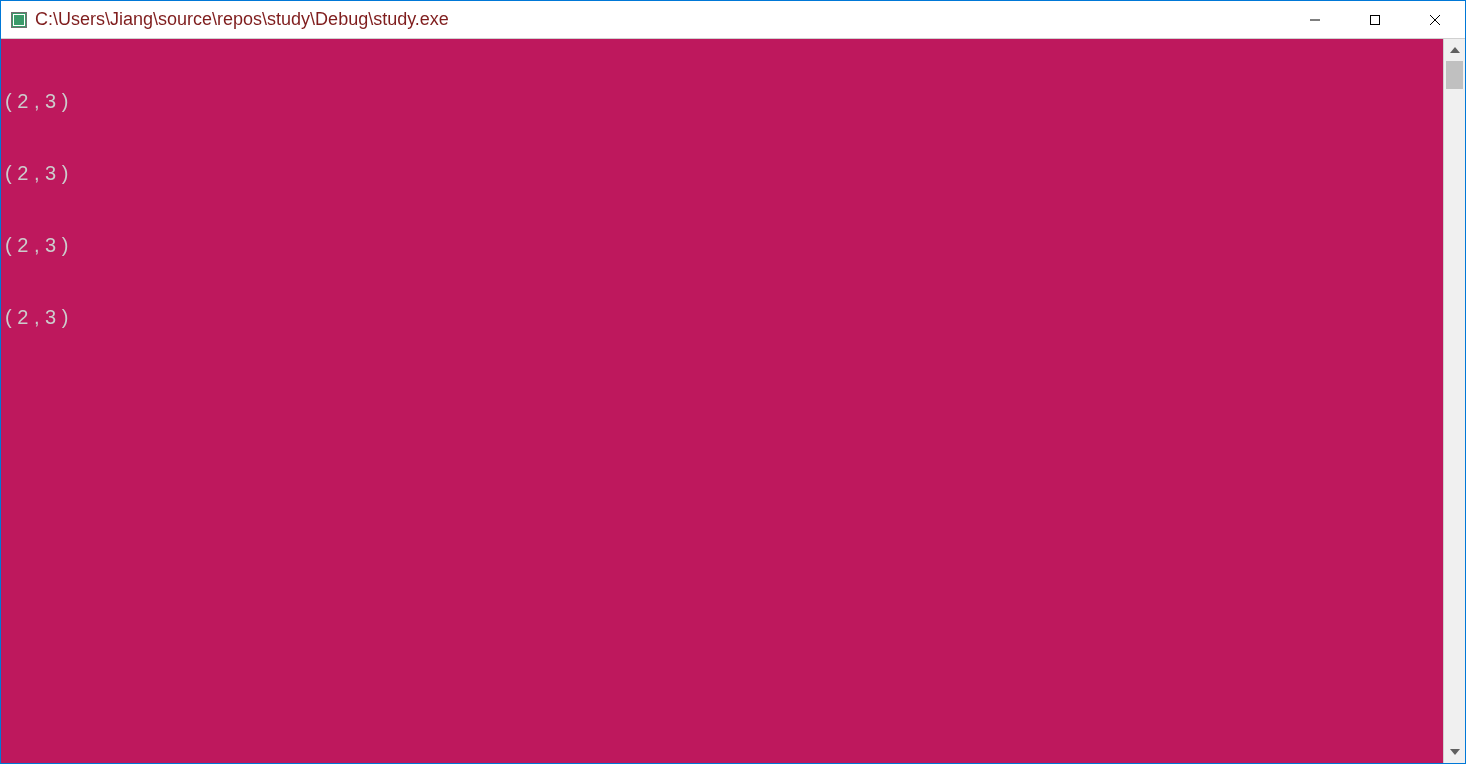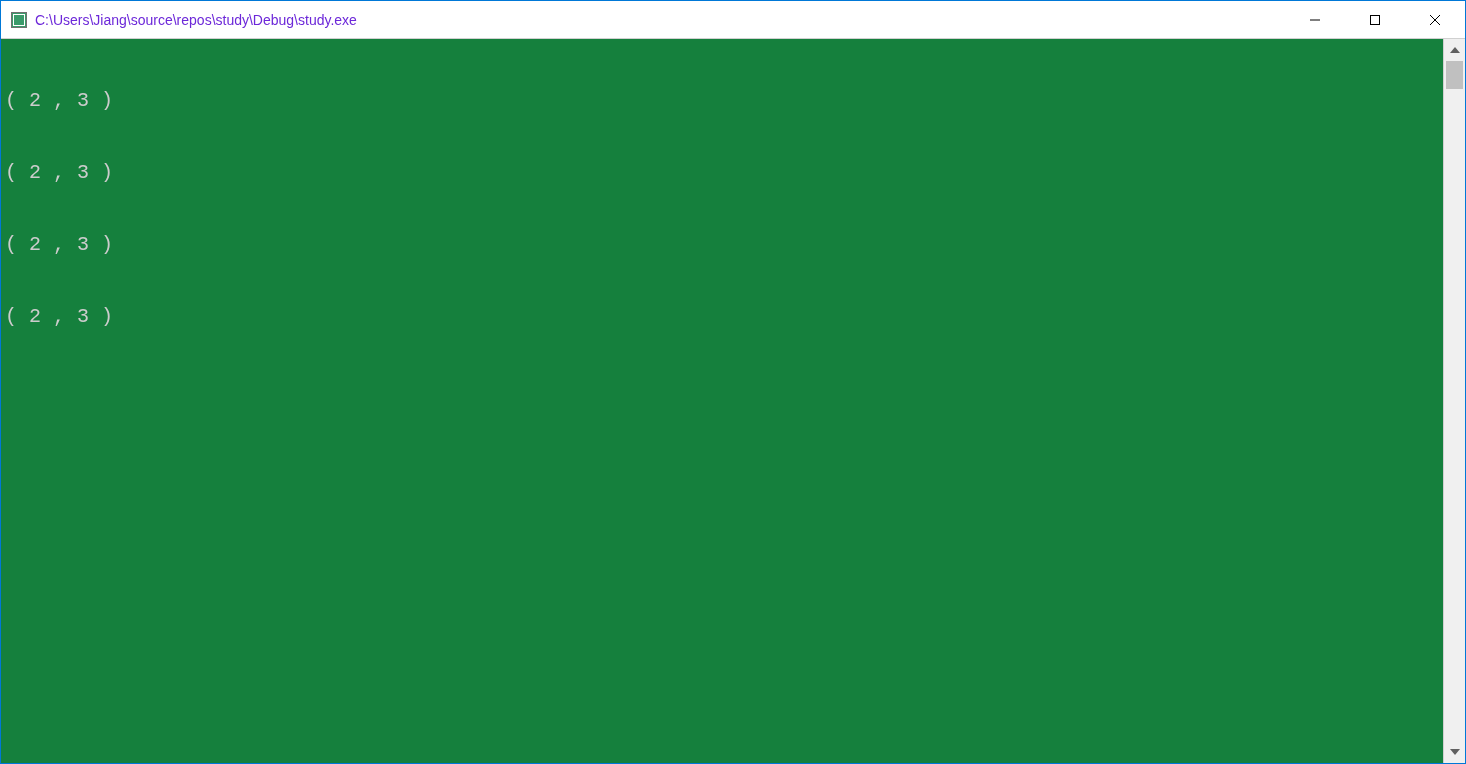--- a/index.html
+++ b/index.html
@@ -36,22 +36,22 @@
       content: "";
       position: absolute;
       top: 1px;
       left: 1px;
       right: 1px;
       bottom: 1px;
       border: 1px solid #ffffff;
     }
     .titlebar-text {
       flex: 1;
-      font-size: 14px;
-      color: #6d28d9;
+      font-size: 18px;
+      color: #7f1d1d;
       white-space: nowrap;
       overflow: hidden;
       text-overflow: ellipsis;
     }
     .titlebar-controls {
       display: flex;
       height: 100%;
     }
     .titlebar-btn {
       width: 60px;
@@ -65,23 +65,23 @@
     .titlebar-btn svg {
       width: 12px;
       height: 12px;
     }
     .console-container {
       display: flex;
       height: calc(100% - 38px);
     }
     .console-area {
       flex: 1;
-      background: #15803d;
+      background: #be185d;
       color: #cccccc;
-      font-family: Liberation Mono, monospace;
+      font-family: Liberation Sans, sans-serif;
       font-size: 20px;
       line-height: 24px;
       padding: 2px 4px;
       white-space: pre;
       overflow: hidden;
     }
     .console-line {
       display: block;
       letter-spacing: 0px;
     }

